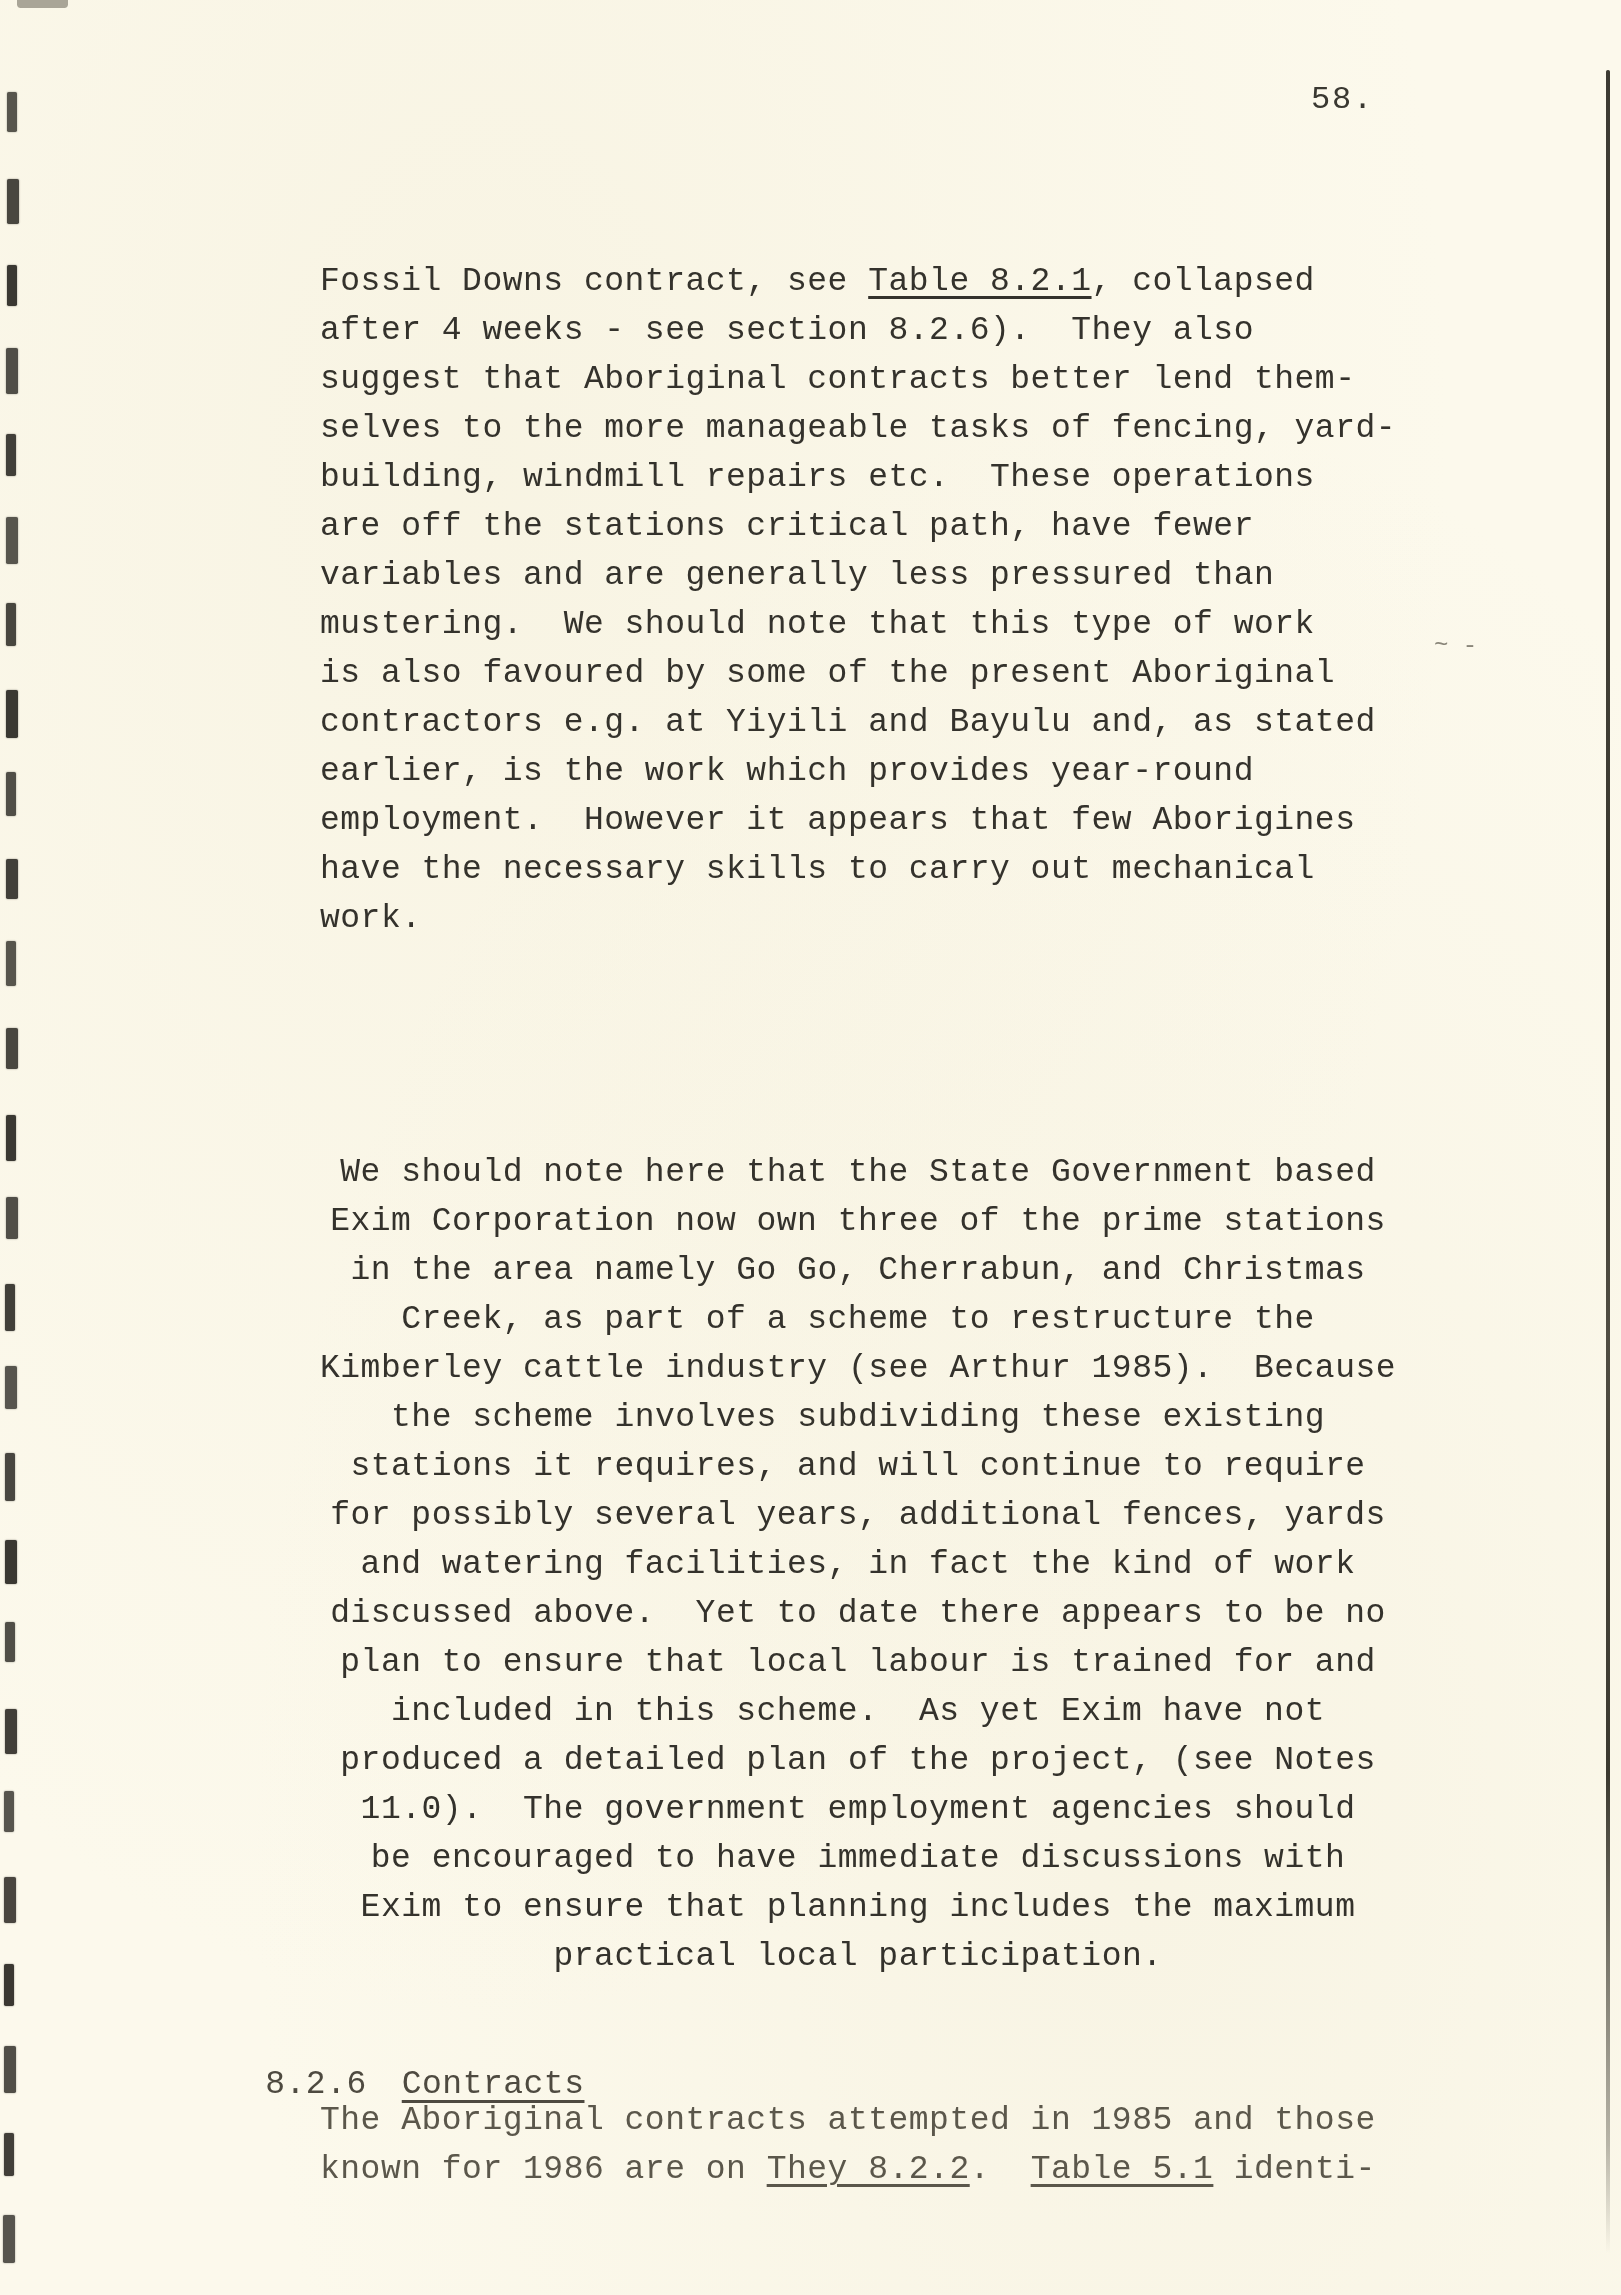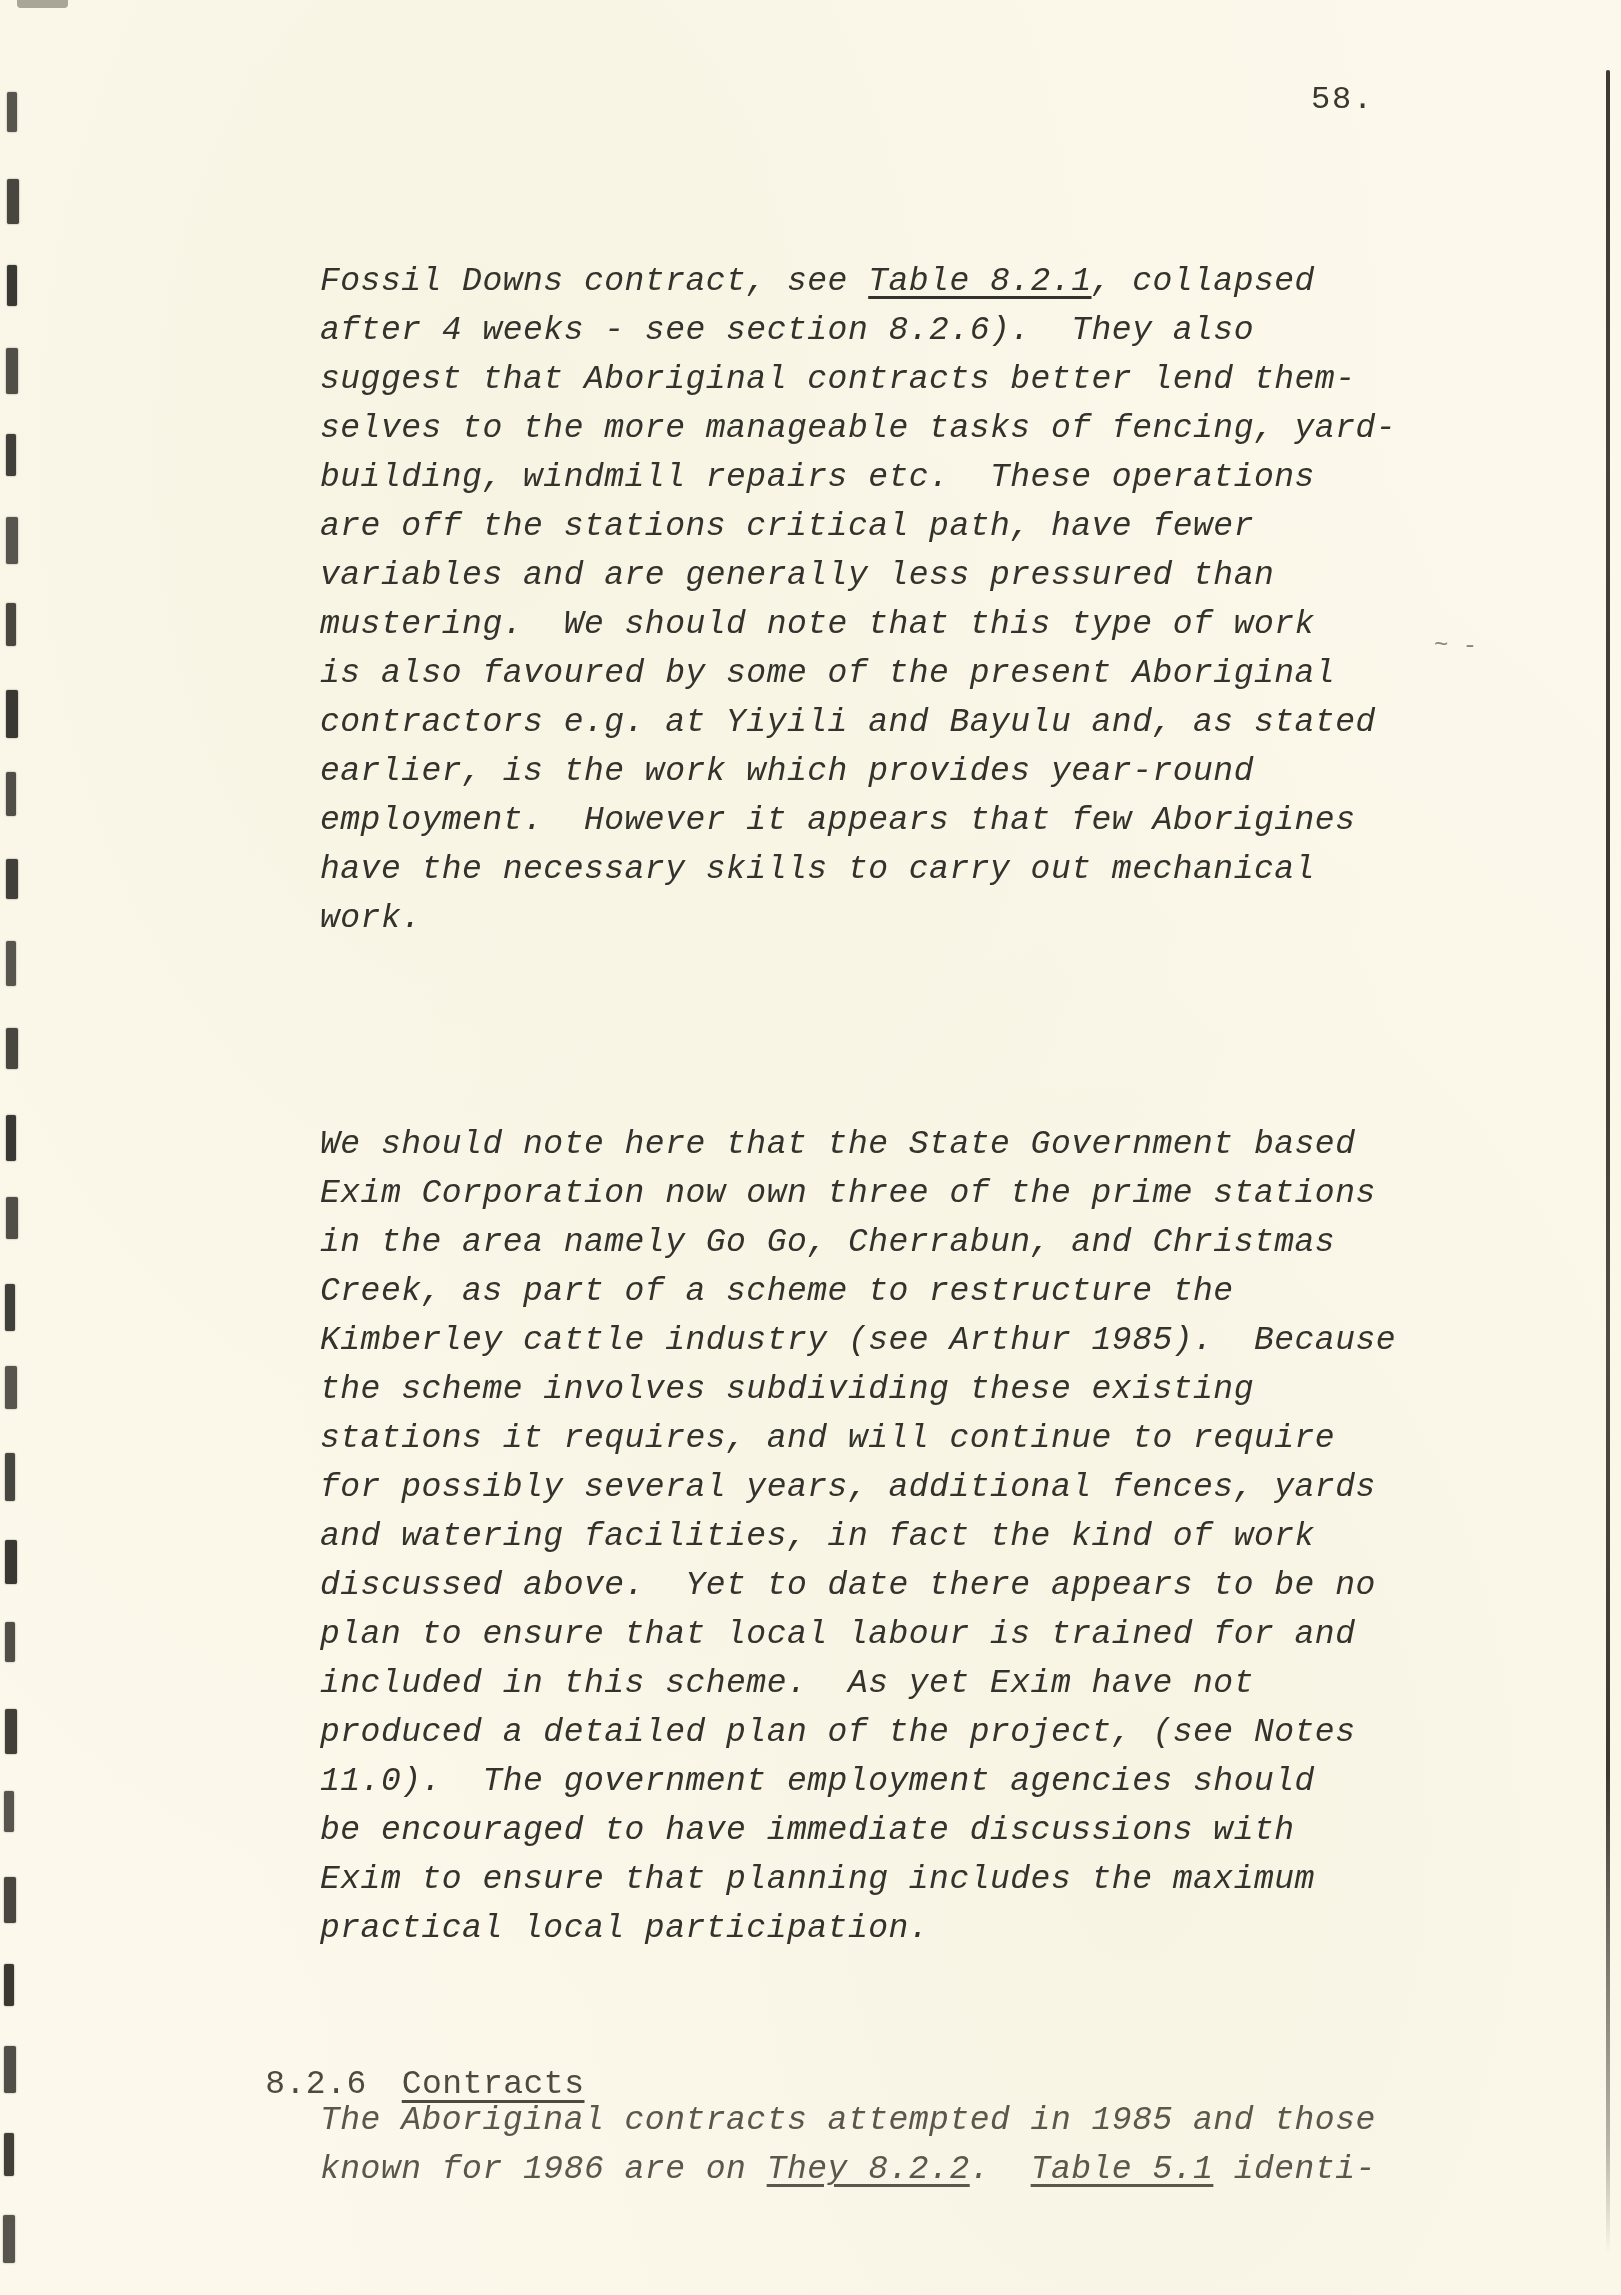--- a/index.html
+++ b/index.html
@@ -18,23 +18,23 @@
     font-size:32px;color:#3a3831;letter-spacing:1.8px;
     white-space:pre;
     text-align:right;
   }
   .para{
     position:absolute;left:320px;
     font-size:33px;line-height:49px;color:#34322c;
     letter-spacing:0.5px;white-space:pre;
   }
   .para-1{top:257px;}
-  .para-2{top:1120px;}
+  .para-2{top:1148px;text-align:center;}
   .para-3{top:2096px;color:#5b574b;}
-  .line{white-space:pre;font-style:italic;}
+  .line{white-space:pre;}
   .u{
     text-decoration:underline;
     text-decoration-thickness:2.8px;
     text-underline-offset:6.4px;
   }
   .section-heading{
     position:absolute;top:2029px;left:184px;
     font-size:33px;color:#4e4a40;letter-spacing:0.5px;white-space:pre;
   }
   .section-number{margin-right:35px;}

